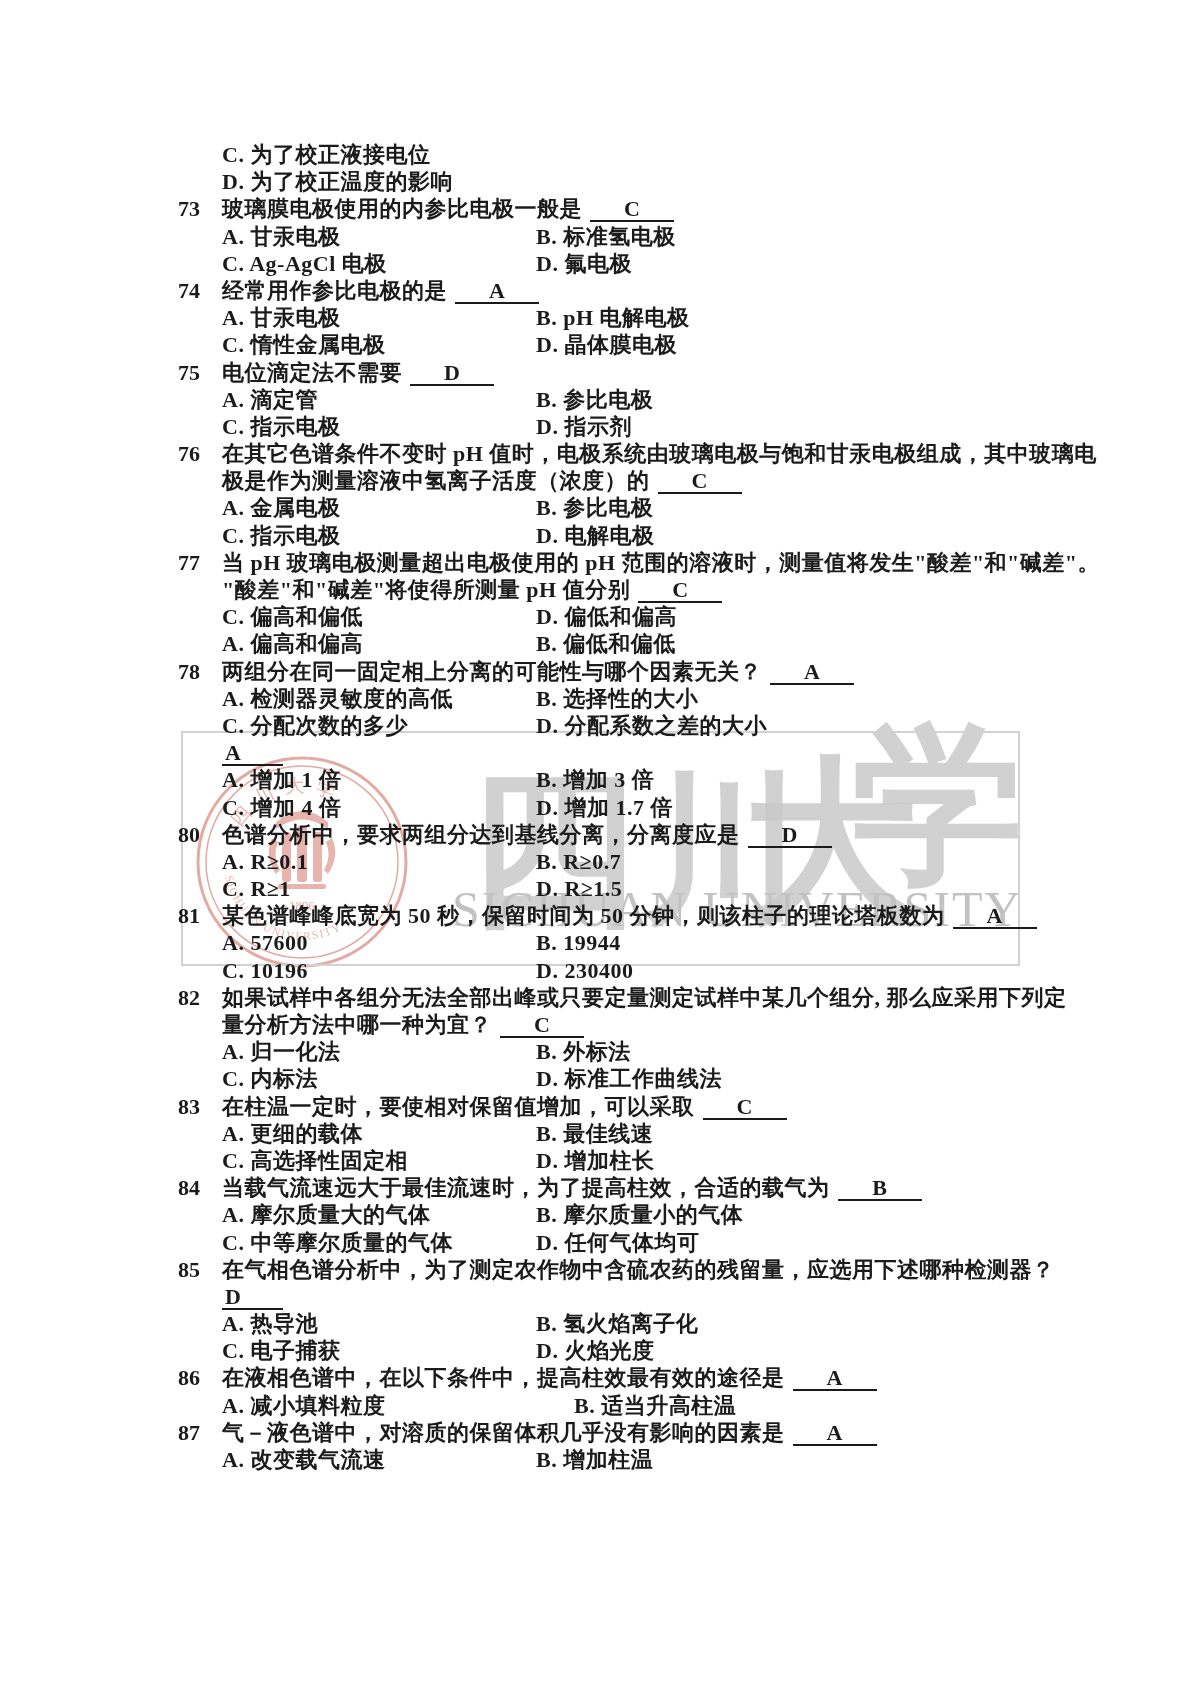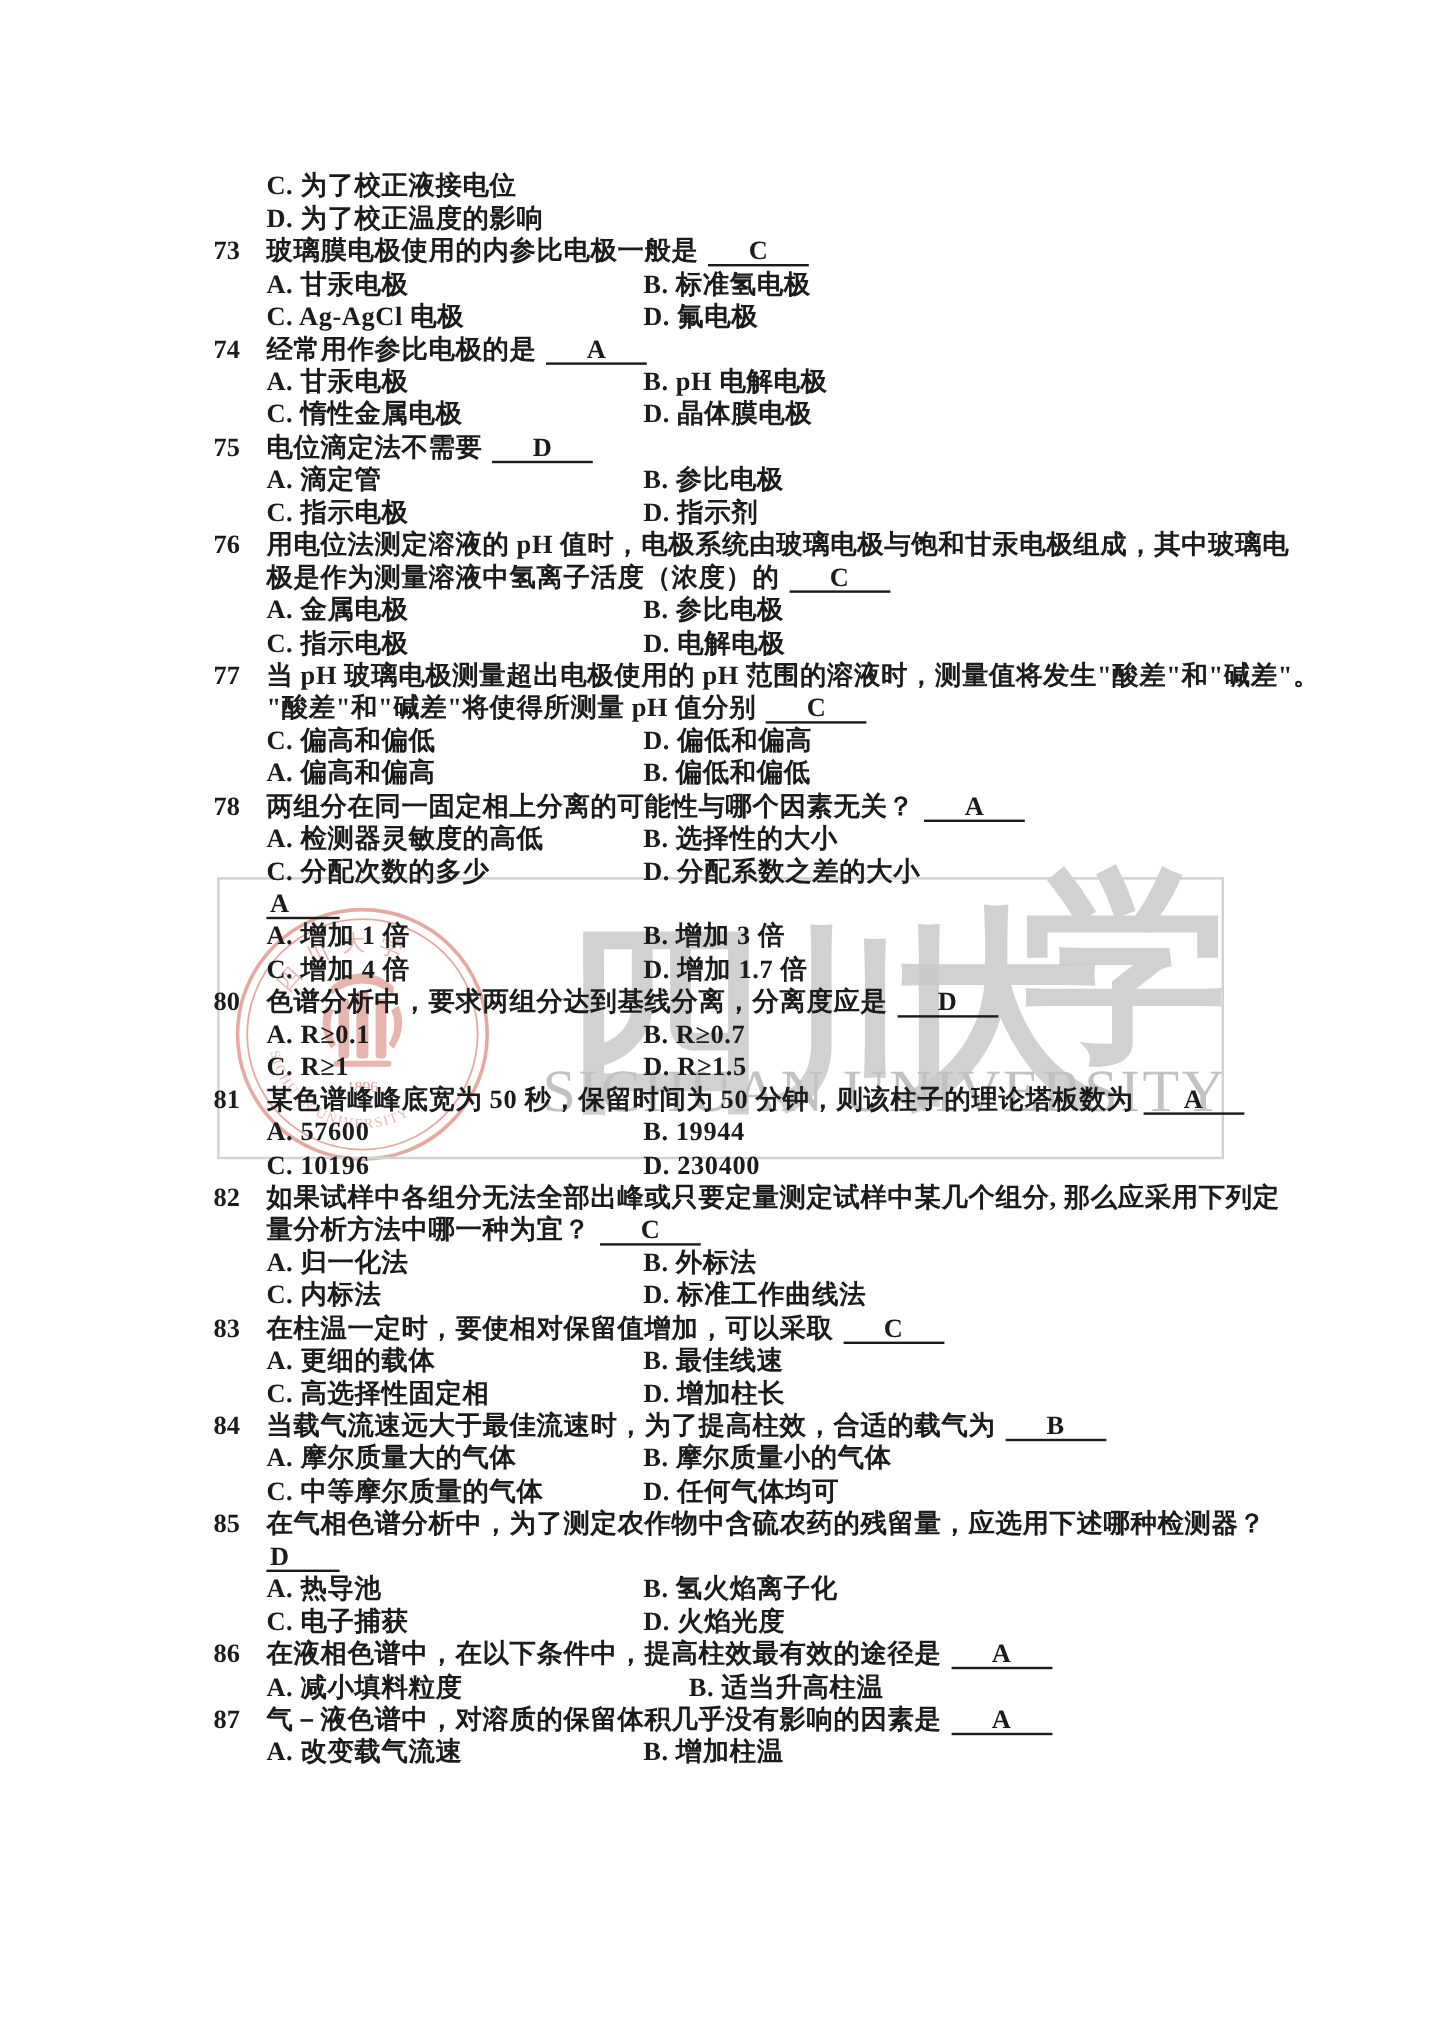--- a/index.html
+++ b/index.html
@@ -125,21 +125,21 @@
       <div class="line options">
         <span class="opt a">A. 滴定管</span>
         <span class="opt b">B. 参比电极</span>
       </div>
       <div class="line options">
         <span class="opt a">C. 指示电极</span>
         <span class="opt b">D. 指示剂</span>
       </div>
       <div class="line question">
         <span class="qnum">76</span>
-        <span class="qtext"><span>用电位法测定溶液的 pH 值时，电极系统由玻璃电极与饱和甘汞电极组成，其中玻璃电</span></span>
+        <span class="qtext"><span>在其它色谱条件不变时 pH 值时，电极系统由玻璃电极与饱和甘汞电极组成，其中玻璃电</span></span>
       </div>
       <div class="line continuation">
         <span class="qtext"><span>极是作为测量溶液中氢离子活度（浓度）的</span><span class="ansu">C</span></span>
       </div>
       <div class="line options">
         <span class="opt a">A. 金属电极</span>
         <span class="opt b">B. 参比电极</span>
       </div>
       <div class="line options">
         <span class="opt a">C. 指示电极</span>

